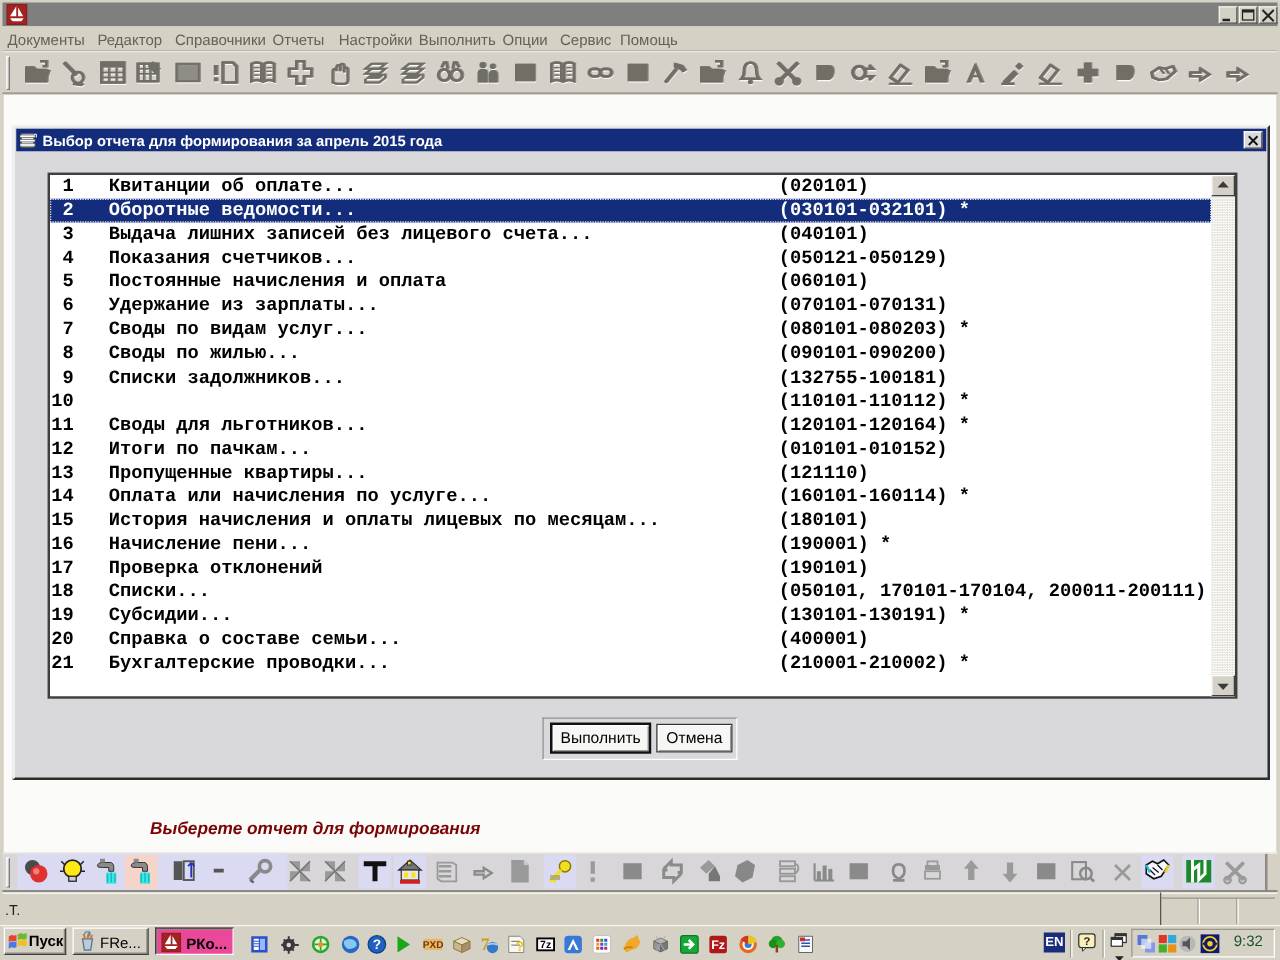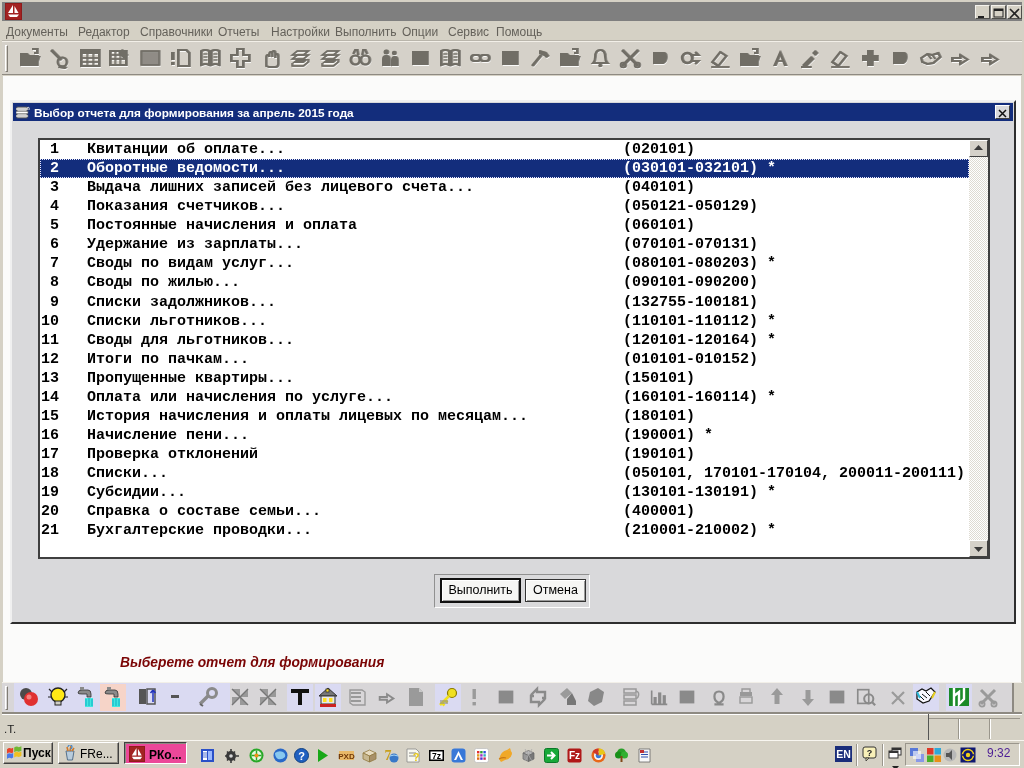--- a/index.html
+++ b/index.html
@@ -591,37 +591,36 @@
     <span class="abs" style="left:47px;top:0;">Своды по жилью...</span>
     <span class="abs" style="left:583px;top:0;">(090101-090200)</span>
   </div>
 <div class="abs" style="left:40px;top:293px;width:929px;height:19px;line-height:19px;font-family:'Liberation Mono',monospace;font-size:15px;font-weight:bold;color:#000000;">
     <span class="abs" style="left:0;top:0;width:19px;text-align:right;">9</span>
     <span class="abs" style="left:47px;top:0;">Списки задолжников...</span>
     <span class="abs" style="left:583px;top:0;">(132755-100181)</span>
   </div>
 <div class="abs" style="left:40px;top:312px;width:929px;height:19px;line-height:19px;font-family:'Liberation Mono',monospace;font-size:15px;font-weight:bold;color:#000000;">
     <span class="abs" style="left:0;top:0;width:19px;text-align:right;">10</span>
-    <span class="abs" style="left:47px;top:0;">Списки льготников...</span>
     <span class="abs" style="left:583px;top:0;">(110101-110112) *</span>
   </div>
 <div class="abs" style="left:40px;top:331px;width:929px;height:19px;line-height:19px;font-family:Liberation Mono, monospace;font-size:15px;font-weight:bold;color:#000000;">
     <span class="abs" style="left:0;top:0;width:19px;text-align:right;">11</span>
     <span class="abs" style="left:47px;top:0;">Своды для льготников...</span>
     <span class="abs" style="left:583px;top:0;">(120101-120164) *</span>
   </div>
 <div class="abs" style="left:40px;top:350px;width:929px;height:19px;line-height:19px;font-family:'Liberation Mono',monospace;font-size:15px;font-weight:bold;color:#000000;">
     <span class="abs" style="left:0;top:0;width:19px;text-align:right;">12</span>
     <span class="abs" style="left:47px;top:0;">Итоги по пачкам...</span>
     <span class="abs" style="left:583px;top:0;">(010101-010152)</span>
   </div>
 <div class="abs" style="left:40px;top:369px;width:929px;height:19px;line-height:19px;font-family:'Liberation Mono',monospace;font-size:15px;font-weight:bold;color:#000000;">
     <span class="abs" style="left:0;top:0;width:19px;text-align:right;">13</span>
     <span class="abs" style="left:47px;top:0;">Пропущенные квартиры...</span>
-    <span class="abs" style="left:583px;top:0;">(150101)</span>
+    <span class="abs" style="left:583px;top:0;">(121110)</span>
   </div>
 <div class="abs" style="left:40px;top:388px;width:929px;height:19px;line-height:19px;font-family:'Liberation Mono',monospace;font-size:15px;font-weight:bold;color:#000000;">
     <span class="abs" style="left:0;top:0;width:19px;text-align:right;">14</span>
     <span class="abs" style="left:47px;top:0;">Оплата или начисления по услуге...</span>
     <span class="abs" style="left:583px;top:0;">(160101-160114) *</span>
   </div>
 <div class="abs" style="left:40px;top:407px;width:929px;height:19px;line-height:19px;font-family:'Liberation Mono',monospace;font-size:15px;font-weight:bold;color:#000000;">
     <span class="abs" style="left:0;top:0;width:19px;text-align:right;">15</span>
     <span class="abs" style="left:47px;top:0;">История начисления и оплаты лицевых по месяцам...</span>
     <span class="abs" style="left:583px;top:0;">(180101)</span>
@@ -999,13 +998,13 @@
 <div class="abs" style="left:942px;top:747px;width:16px;height:16px;"><svg width="16" height="16" viewBox="0 0 16 16">
       <circle cx="8" cy="8" r="6.5" fill="#b8b8b8"></circle>
       <path d="M4 6 h3 l3 -3 v10 l-3 -3 h-3 Z" fill="#555"></path>
     </svg></div>
 <div class="abs" style="left:960px;top:747px;width:16px;height:16px;"><svg width="16" height="16" viewBox="0 0 16 16">
       <rect x="0.5" y="0.5" width="15" height="15" fill="#101870"></rect>
       <circle cx="8" cy="8" r="5.5" fill="none" stroke="#f0d018" stroke-width="1.4"></circle>
       <circle cx="8" cy="8" r="2.2" fill="#f0d018"></circle>
       <path d="M2 8 h2 M12 8 h2" stroke="#101870" stroke-width="1.6"></path>
     </svg></div>
-<div class="abs" style="left:987px;top:746px;width:36px;height:15px;font-size:12px;color:#4c1d95;">9:32</div>
+<div class="abs" style="left:987px;top:746px;width:36px;height:15px;font-size:12px;color:#14532d;">9:32</div>
 
 </body></html>

